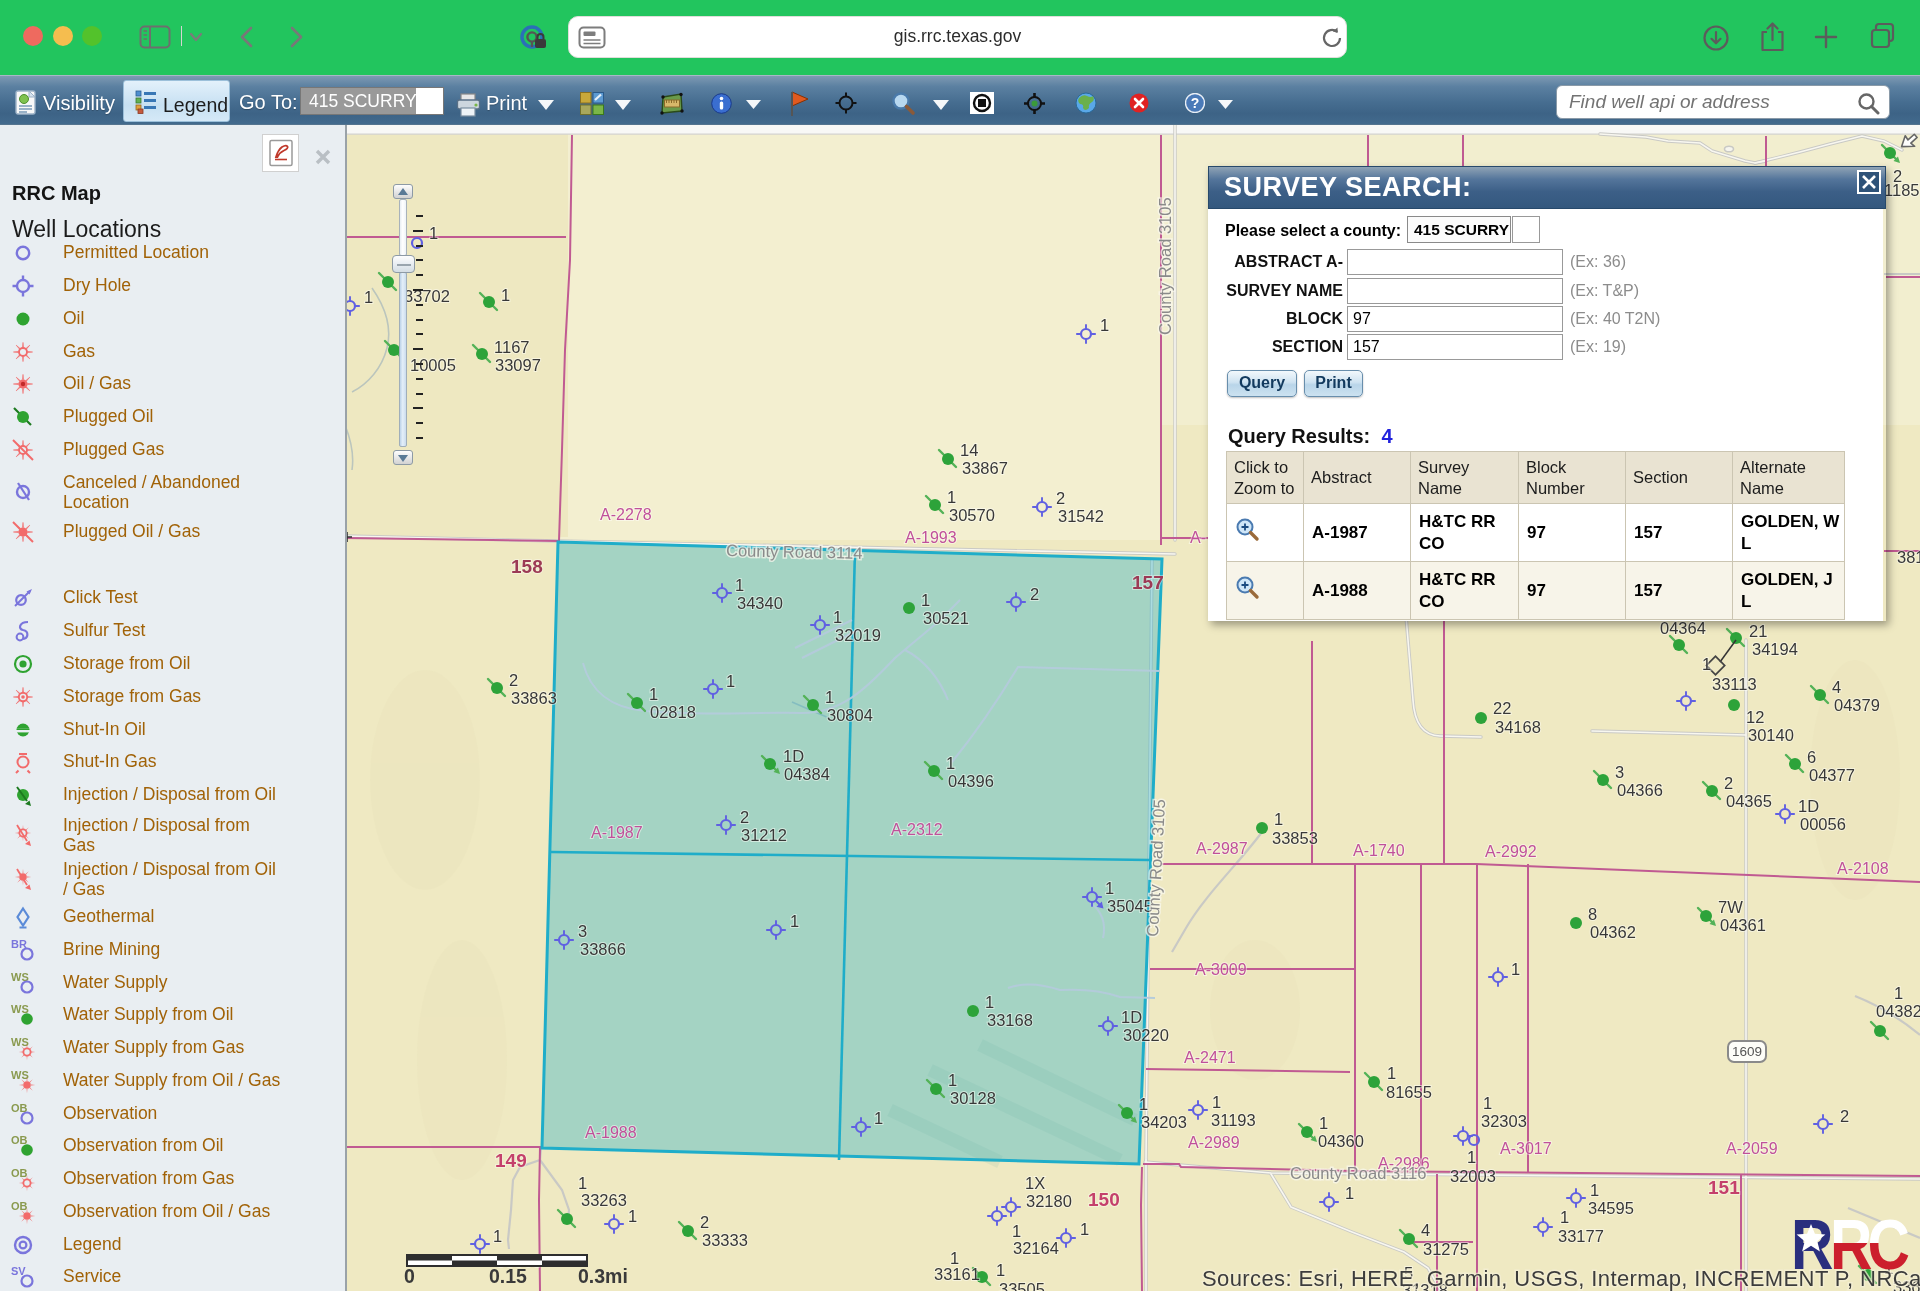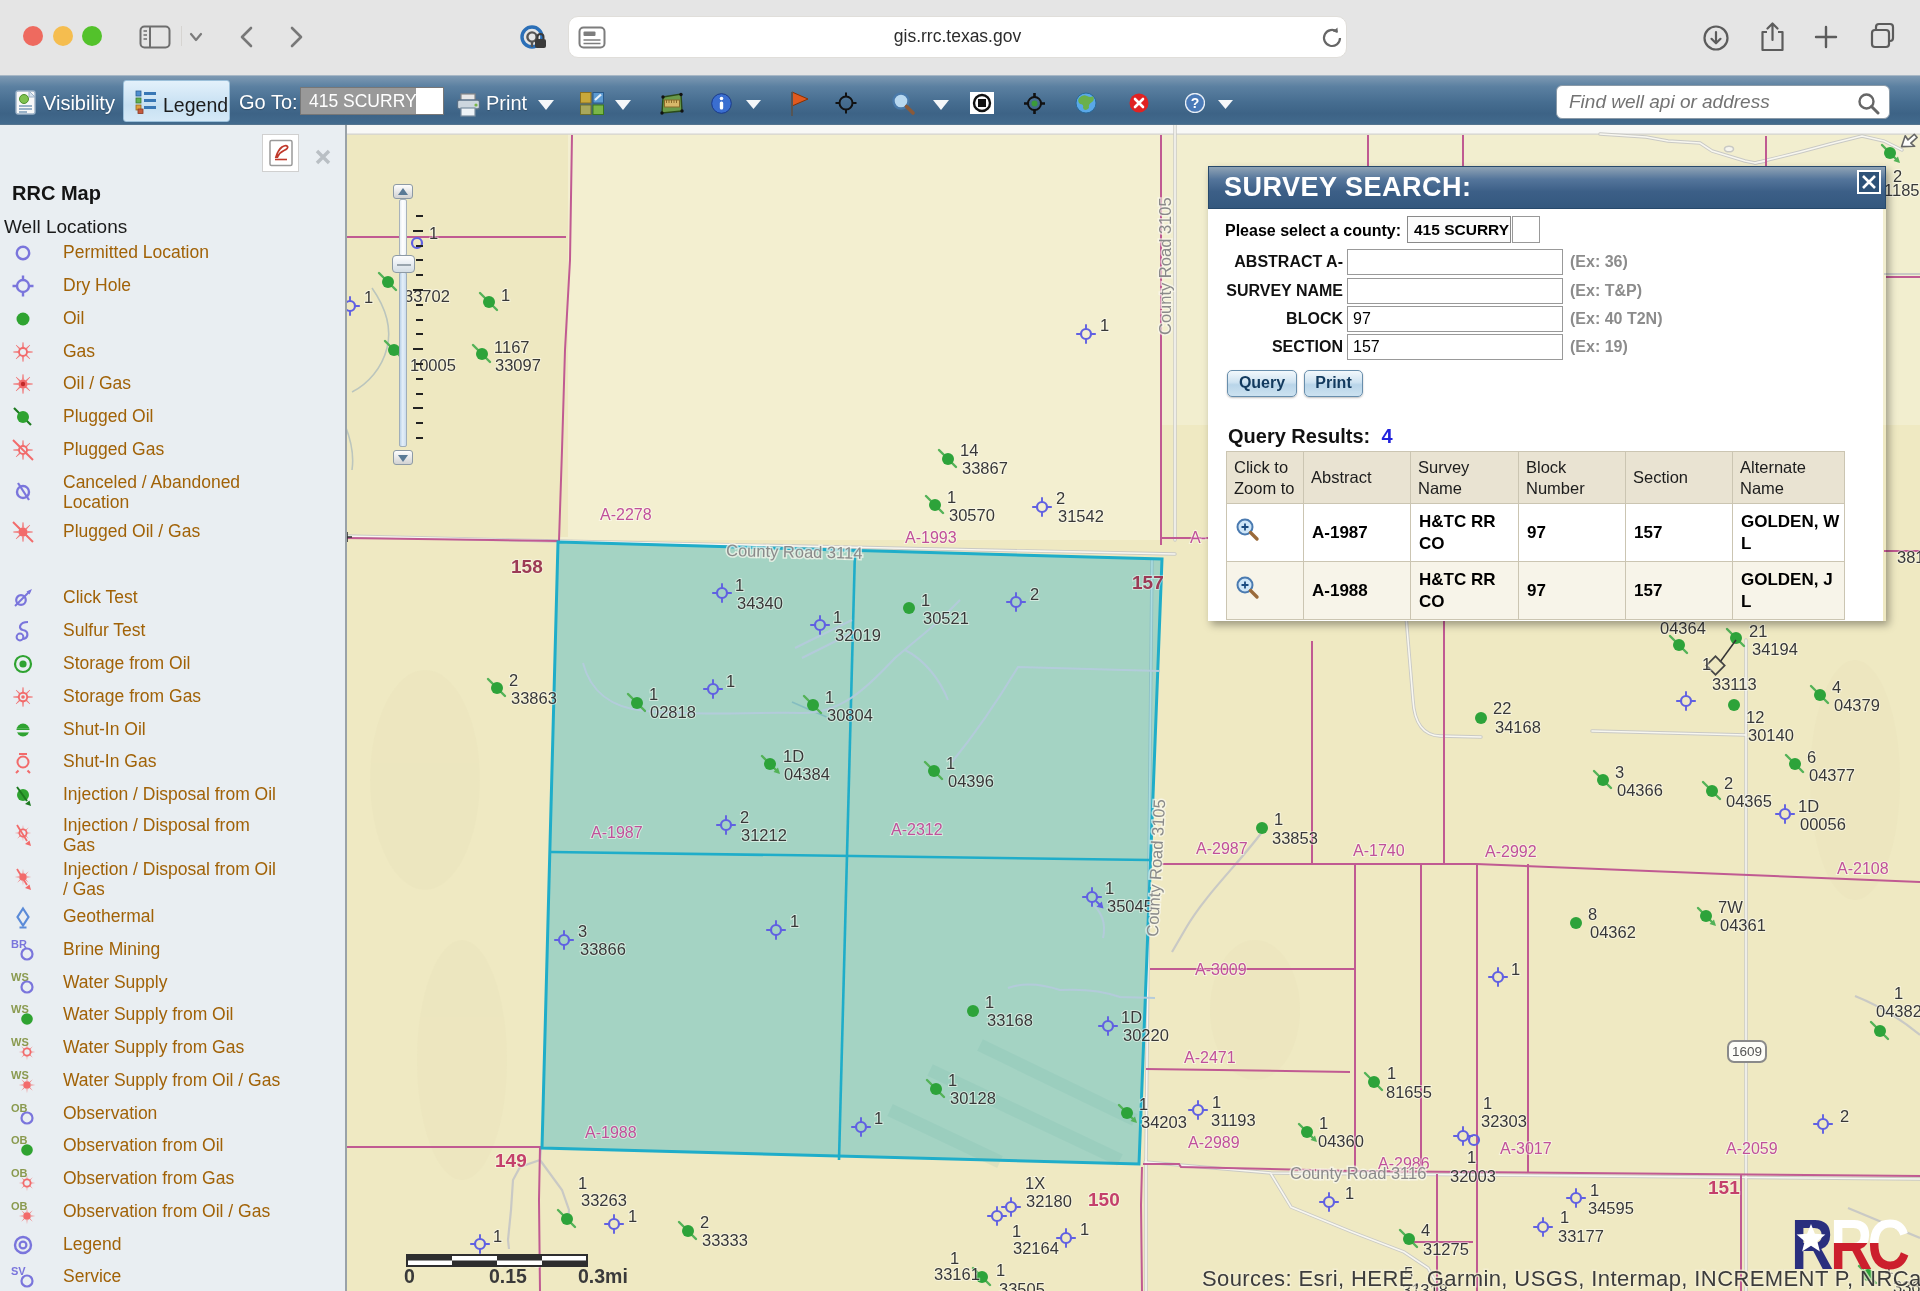--- a/index.html
+++ b/index.html
@@ -1,33 +1,33 @@
 <!DOCTYPE html>
 <html><head><meta charset="utf-8">
 <style>
 *{margin:0;padding:0;box-sizing:border-box}
 html,body{width:1920px;height:1291px;overflow:hidden;font-family:"Liberation Sans",sans-serif;background:#f0eac6}
 .abs{position:absolute}
-#chrome{position:absolute;left:0;top:0;width:1920px;height:80px;background:#e5e5e5;border-bottom:1px solid #cfcecb}
+#chrome{position:absolute;left:0;top:0;width:1920px;height:80px;background:#22c55e;border-bottom:1px solid #cfcecb}
 .tl{position:absolute;top:26px;width:20px;height:20px;border-radius:50%}
 #toolbar{position:absolute;left:0;top:75px;width:1920px;height:50px;
  background:linear-gradient(180deg,#7e9ab3 0%,#5b80a1 22%,#466d90 55%,#3d6386 78%,#426a8d 100%);
  border-top:1px solid #a8b8c6;border-bottom:1px solid #54748f}
 .tbtxt{position:absolute;color:#fff;font-size:20px;text-shadow:0 1px 1px rgba(0,0,0,.25)}
 #legendbtn{position:absolute;left:123px;top:4px;width:107px;height:42px;background:linear-gradient(180deg,#e3f1fb,#c7e0f2 60%,#d5e9f7);border:1px solid #9cc0da;border-radius:3px}
 #sidebar{position:absolute;left:0;top:125px;width:347px;height:1166px;background:#e9eef2;border-right:2px solid #9aa2a8}
 .li{position:absolute;left:0;width:345px;color:#a16207;font-size:17.5px}
 .li .txt{position:absolute;left:63px;top:50%;transform:translateY(-50%);line-height:19.5px}
 .li svg{position:absolute;left:9px;top:50%;transform:translateY(-50%)}
 #dlg{position:absolute;left:1208px;top:166px;width:678px;box-shadow:3px 4px 8px rgba(0,0,0,.35)}
 #dlgtitle{height:43px;background:linear-gradient(180deg,#8fa3b5 0%,#54759b 30%,#3c5f87 60%,#34587e 100%);border:1px solid #27496b;color:#fff;font-weight:bold;font-size:27px;line-height:41px;padding-left:15px;letter-spacing:.5px}
 #dlgbody{width:675px;background:#fff;position:relative;height:412px;font-size:15px;overflow:hidden}
 .flab{position:absolute;font-weight:bold;color:#111;font-size:16px;text-align:right;width:135px;left:0}
 .finp{position:absolute;left:139px;width:216px;height:26px;border:1px solid #999;background:#fff;font-size:16px;padding:3px 5px;font-family:"Liberation Sans",sans-serif}
-.fex{position:absolute;left:362px;color:#8c8c8c;font-weight:bold;font-size:16px}
+.fex{position:absolute;left:362px;color:#8c8c8c;font-weight:normal;font-size:16px}
 .btn{position:absolute;height:27px;background:linear-gradient(180deg,#f2f8fc,#cfe3f1 45%,#b9d5e9 55%,#cce2f0);border:1.5px solid #688eac;border-radius:5px;font-weight:bold;font-size:16px;color:#123a5e;text-align:center;box-shadow:0 1px 2px rgba(0,0,0,.25)}
 table.res{border-collapse:collapse;position:absolute;left:18px;top:242px}
 table.res td,table.res th{border:1.5px solid #cbc5b2;font-weight:normal;text-align:left;vertical-align:middle}
 table.res th{background:#e9e3d2;font-size:16.5px;color:#1c1c1c;padding:2px 4px 2px 7px;line-height:21px}
 table.res td{font-size:17px;font-weight:bold;padding:2px 4px 2px 8px;line-height:22px}
 #slider{position:absolute;left:391px;top:184px}
 .sbtn{position:absolute;left:2px;width:20px;height:15px;background:linear-gradient(180deg,#fdfdfd,#e8e8e8 50%,#d2d2d2);border:1px solid #8d9aa5;border-radius:3px}
 .tri-up{width:0;height:0;border-left:5px solid transparent;border-right:5px solid transparent;border-bottom:7px solid #5a7a96;position:absolute;left:4px;top:3px}
 .tri-dn{width:0;height:0;border-left:5px solid transparent;border-right:5px solid transparent;border-top:7px solid #5a7a96;position:absolute;left:4px;top:4px}
 </style></head><body>
@@ -595,21 +595,21 @@
     <div class="abs" style="left:262px;top:9px;width:37px;height:38px;background:#fff;border:1px solid #d0d0d0"></div>
     <svg class="abs" style="left:268px;top:14px" width="26" height="28" viewBox="0 0 26 28">
  <rect x="2" y="1.5" width="22" height="25" rx="1.5" fill="#fff" stroke="#9a9a9a" stroke-width="1.5"></rect>
  <path d="M8,18 Q10,11 14,8 Q18,5.5 19.5,7.5 Q20.5,9.5 16,11.5 Q11.5,13.5 9.5,18 Z" fill="none" stroke="#c0392b" stroke-width="1.8"></path>
  <path d="M7,20.5 L19,20.5" stroke="#c0392b" stroke-width="1.6"></path>
 </svg>
     <div class="abs" style="left:313px;top:22px;width:20px;height:20px"><svg width="20" height="20" viewBox="0 0 20 20">
         <path d="M4,4 L16,16 M16,4 L4,16" stroke="#b9bfc4" stroke-width="3.4"></path>
       </svg></div>
     <div class="abs" style="left:12px;top:57px;font-size:20px;font-weight:bold;color:#141414">RRC Map</div>
-    <div class="abs" style="left:4px;top:91px;font-size:19px;color:#1b1b1b">Well Locations</div>
+    <div class="abs" style="left:12px;top:91px;font-size:23px;color:#1b1b1b">Well Locations</div>
     <div class="li" style="top:112px;height:32px">
       <svg width="28" height="28" viewBox="-14 -14 28 28">
         <circle r="6.2" fill="none" stroke="#7a75dc" stroke-width="2.4"></circle>
       </svg>
       <div class="txt">Permitted Location</div>
     </div>
     <div class="li" style="top:145px;height:32px">
       <svg width="28" height="28" viewBox="-14 -14 28 28">
         <circle r="6" fill="none" stroke="#7a75dc" stroke-width="2.4"></circle>
         <path d="M0,-10.5 V-6 M0,6 V10.5 M-10.5,0 H-6 M6,0 H10.5" stroke="#7a75dc" stroke-width="2.4"></path>

